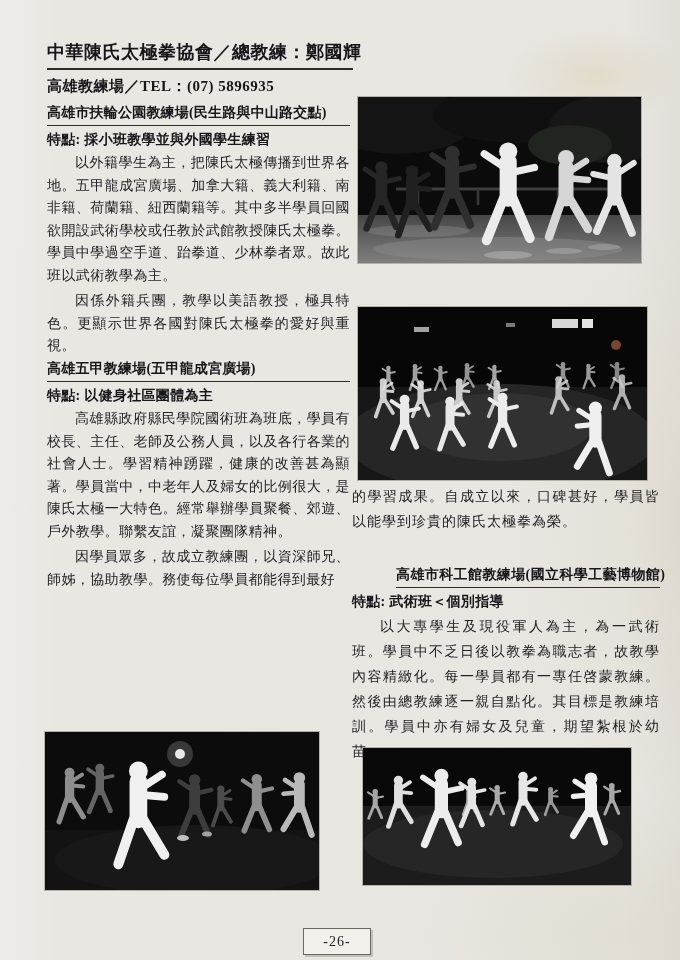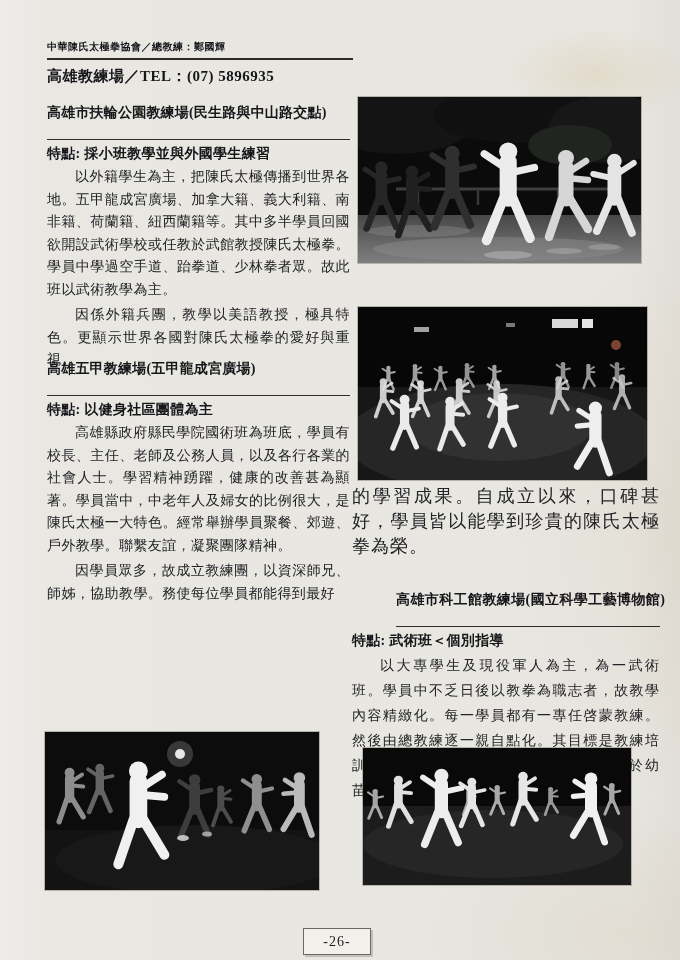--- a/index.html
+++ b/index.html
@@ -7,34 +7,34 @@
     position:relative;width:680px;height:960px;overflow:hidden;
     font-family:"Liberation Serif","DejaVu Serif",serif;
     color:#232327;
     background:
       radial-gradient(130px 70px at 595px 75px, rgba(202,178,120,0.22), rgba(202,178,120,0) 70%),
       radial-gradient(260px 420px at 685px 520px, rgba(190,170,125,0.12), rgba(190,170,125,0) 70%),
       radial-gradient(300px 200px at 620px 935px, rgba(185,170,130,0.14), rgba(185,170,130,0) 70%),
       linear-gradient(90deg, #eeece8 0%, #e9e7e2 8%, #e8e6e1 92%, #e2dfd9 100%);
   }
   .hdr{position:absolute;left:47px;top:40px;width:306px;}
-  .hdr-l1{font-weight:bold;font-size:10px;letter-spacing:.5px;padding-bottom:4px;
+  .hdr-l1{font-weight:bold;font-size:18px;letter-spacing:.5px;padding-bottom:4px;
           border-bottom:2px solid #2e2c29;white-space:nowrap;color:#17171b;}
   .hdr-l2{font-weight:bold;font-size:15px;letter-spacing:.5px;margin-top:7px;white-space:nowrap;color:#17171b;}
 
   .sec{position:absolute;left:47px;width:303px;}
   .sec-a{top:104px;} .sec-b{top:360px;} .sec-c{top:592px;}
   .sec-title{font-weight:bold;font-size:14px;letter-spacing:.2px;color:#17171b;
-             padding-bottom:17px;border-bottom:1.5px solid #2e2c29;white-space:nowrap;}
+             padding-bottom:3px;border-bottom:1.5px solid #2e2c29;white-space:nowrap;}
   .sec-feature{font-weight:bold;font-size:14px;letter-spacing:.3px;color:#17171b;margin-top:5px;}
   .sec p{margin:3px 0 0;font-size:14px;line-height:22.5px;letter-spacing:.4px;
          text-align:justify;text-indent:2em;}
 
   .rcol{position:absolute;left:352px;top:484px;width:308px;}
-  .rcol .cont{margin:0;font-size:18px;line-height:25px;letter-spacing:1px;text-align:justify;}
+  .rcol .cont{margin:0;font-size:14px;line-height:25px;letter-spacing:1px;text-align:justify;}
   .rcol .sec-d{margin-top:32px;}
   .rcol .sec-title{letter-spacing:.4px;margin-left:44px;}
   .rcol p.body{margin:3px 0 0;font-size:14px;line-height:25px;letter-spacing:1px;
                text-align:justify;text-indent:2em;}
 
   .photo{position:absolute;background:#000;outline:1px solid rgba(120,115,105,.45);}
   .photo svg{display:block;}
   .ph1{left:358px;top:97px;width:283px;height:166px;}
   .ph2{left:358px;top:307px;width:289px;height:173px;}
   .ph3{left:45px;top:732px;width:274px;height:158px;}

